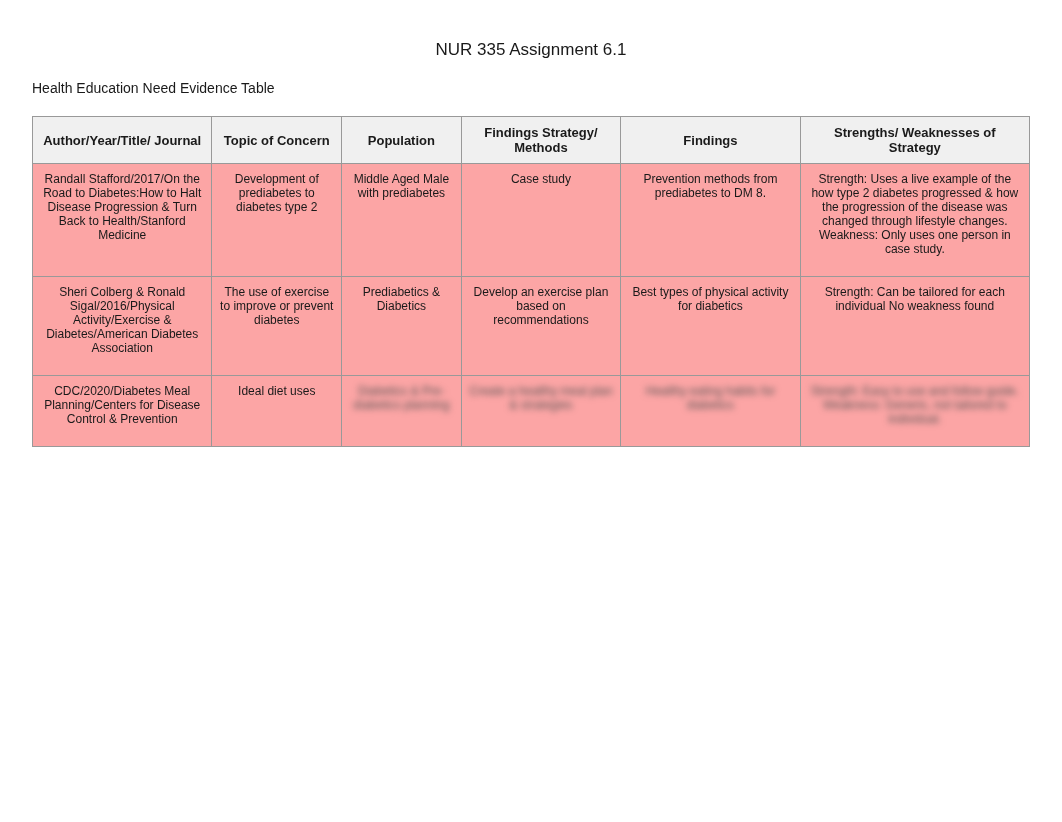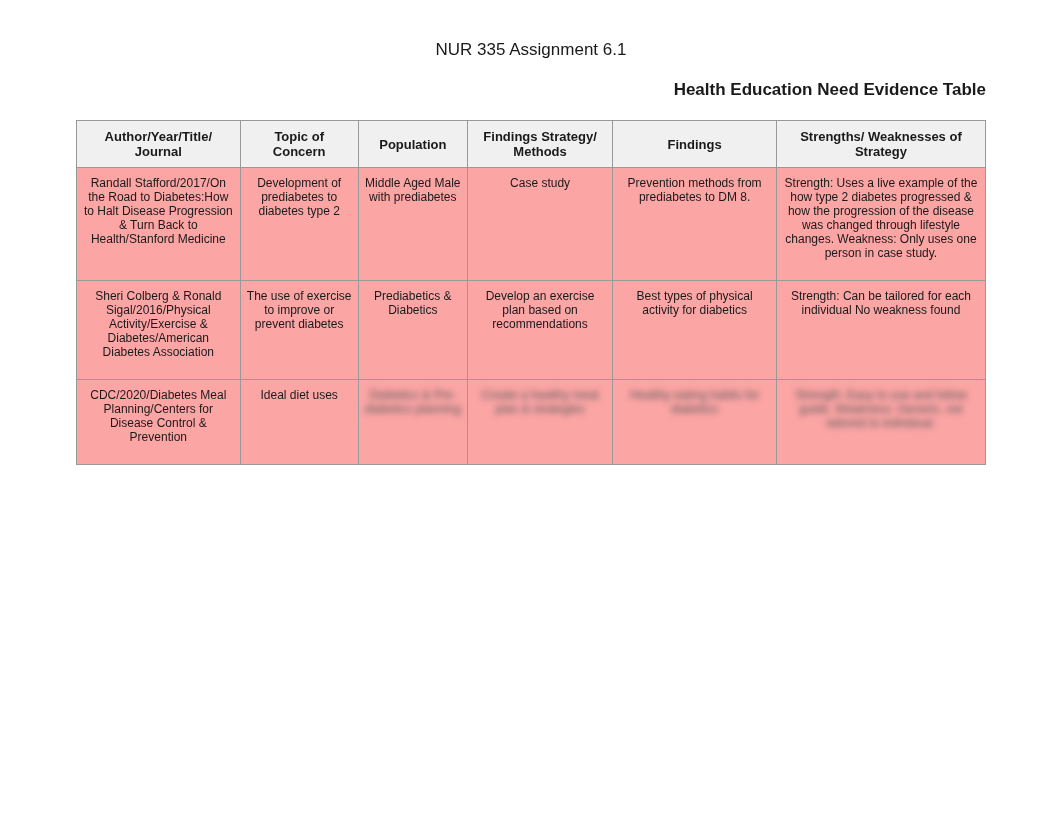--- a/index.html
+++ b/index.html
@@ -12,35 +12,35 @@
       background-color: #ffffff;
       font-family: Arial, sans-serif;
       font-size: 13px;
       color: #000000;
       width: 1062px;
       min-height: 822px;
     }
 
     .page-container {
       width: 100%;
-      padding: 40px 76px;
+      padding: 40px 32px;
     }
 
     .page-title {
       text-align: center;
       font-size: 17px;
       font-weight: normal;
       margin-bottom: 20px;
       color: #1a1a1a;
     }
 
     .page-subtitle {
-      text-align: right;
-      font-size: 17px;
-      font-weight: bold;
+      text-align: left;
+      font-size: 14px;
+      font-weight: normal;
       margin-bottom: 20px;
       color: #1a1a1a;
     }
 
     .evidence-table {
       width: 100%;
       border-collapse: collapse;
       border: 1px solid #999;
     }
 

